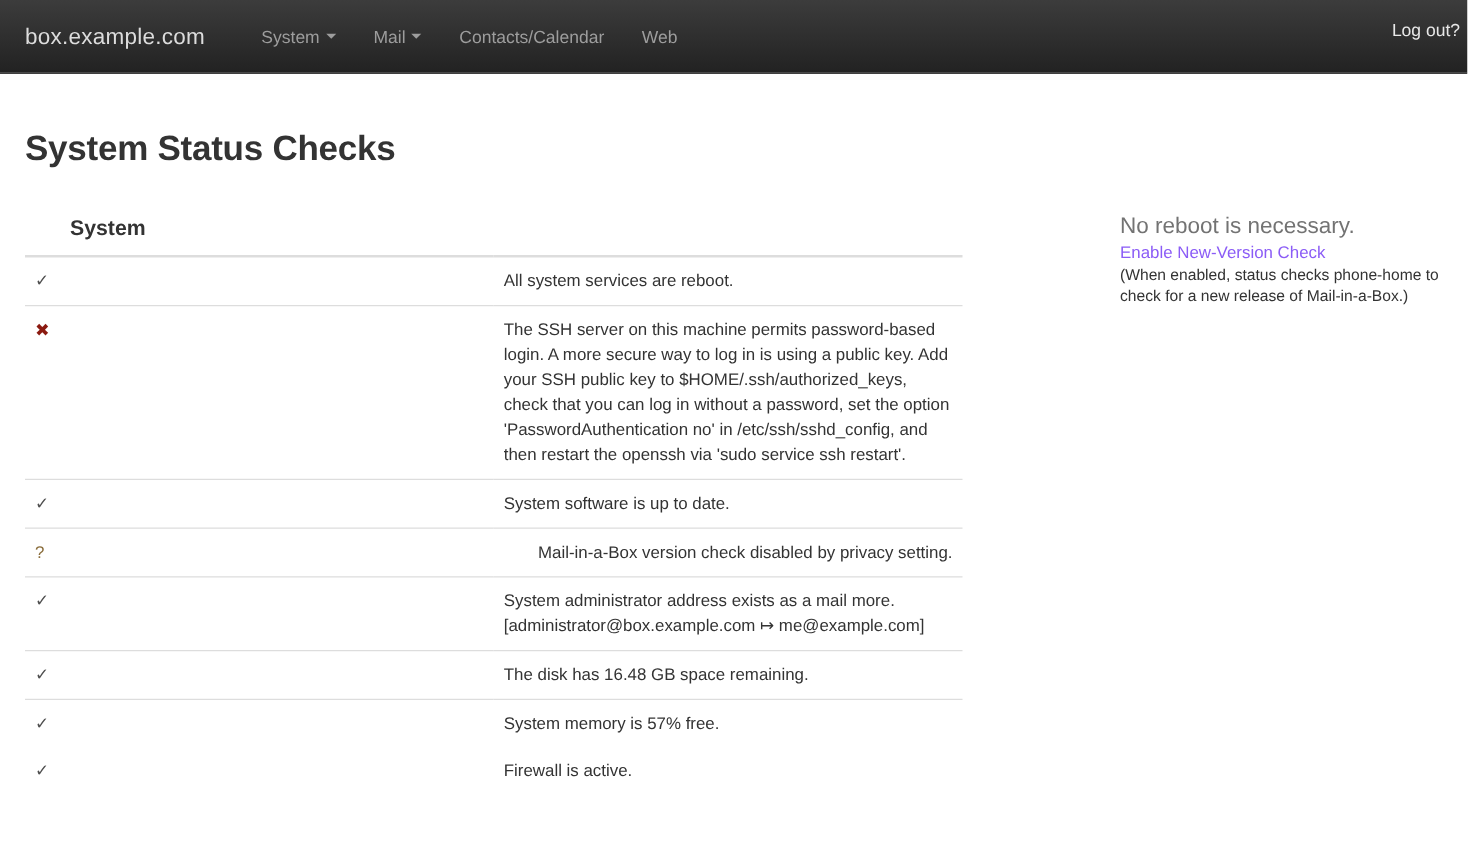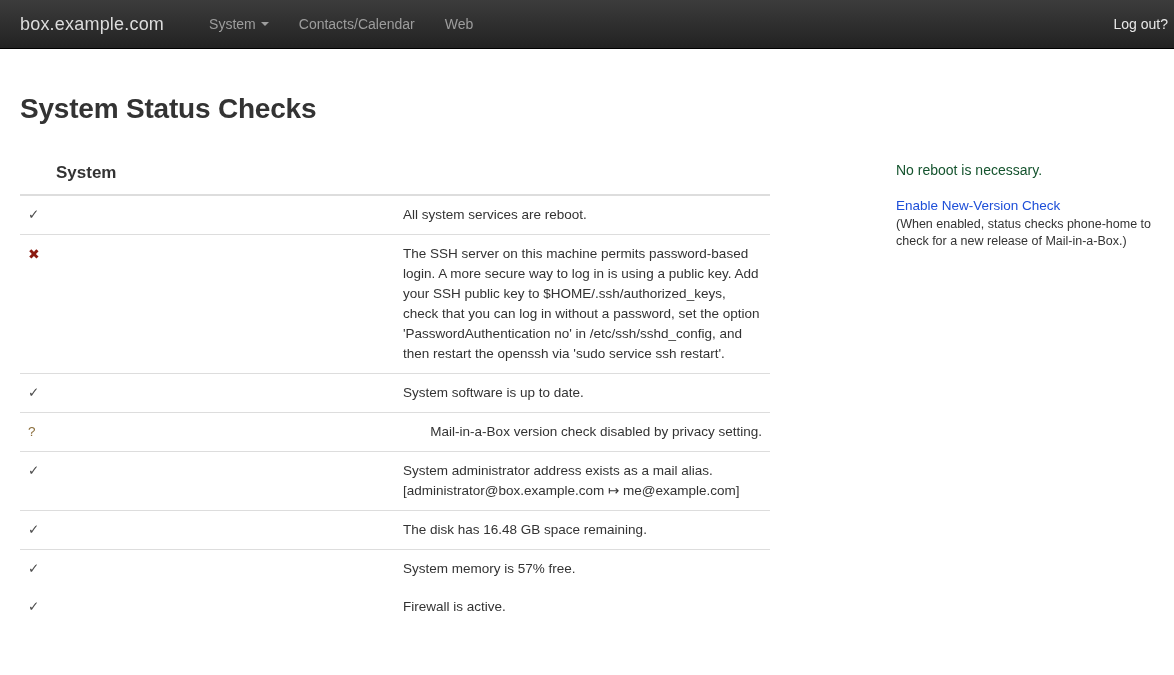--- a/index.html
+++ b/index.html
@@ -8,21 +8,21 @@
     padding: 0;
     width: 1174px;
     height: 675px;
     background: #ffffff;
     font-family: "Liberation Sans", sans-serif;
     overflow: hidden;
   }
 
   
   .navbar {
-    height: 49px;
+    height: 59px;
     background: #2d2d2d;
     background: linear-gradient(#3c3c3c, #222222);
     border-bottom: 1px solid #000;
     display: flex;
     align-items: center;
     padding: 0 0 0 20px;
     position: relative;
   }
   .brand {
     color: #dcdcdc;
@@ -131,27 +131,27 @@
   }
   .ico-ok { color: #4f4f4f; }
   .ico-err { color: #8b1a10; font-size: 14px; }
   .ico-warn { color: #8a6d3b; }
   .txt-ok { color: #333; }
   .txt-err { color: #8b1a10; margin-left: 36px; }
   .txt-warn { color: #8a6d3b; text-align: right; }
 
   
   .side-text {
-    font-size: 14px;
-    color: #14532d;
+    font-size: 18px;
+    color: #737373;
     line-height: 19px;
-    margin-bottom: 18px;
+    margin-bottom: 4px;
   }
   .side-link {
-    color: #1d4ed8;
+    color: #8b5cf6;
     font-size: 13.5px;
     text-decoration: none;
     display: block;
     margin-bottom: 3px;
     cursor: pointer;
   }
   .side-note {
     font-size: 12.5px;
     color: #333;
     line-height: 17px;
@@ -161,20 +161,24 @@
 <body>
 
 <div class="navbar">
   <a class="brand" href="#">box.example.com</a>
   <div class="nav-items">
     <a class="nav-item" href="#">
       <span>System</span>
       <span class="caret"></span>
     </a>
     <a class="nav-item" href="#">
+      <span>Mail</span>
+      <span class="caret"></span>
+    </a>
+    <a class="nav-item" href="#">
       <span>Contacts/Calendar</span>
     </a>
     <a class="nav-item" href="#">
       <span>Web</span>
     </a>
   </div>
   <a class="logout" href="#">Log out?</a>
 </div>
 
 <div class="page">
@@ -204,21 +208,21 @@
             <td class="txt-ok">System software is up to date.</td>
           </tr>
 
           <tr>
             <td class="icon"><span class="ico-warn">?</span></td>
             <td class="txt-warn">Mail-in-a-Box version check disabled by privacy setting.</td>
           </tr>
 
           <tr>
             <td class="icon"><span class="ico-ok">✓</span></td>
-            <td class="txt-ok">System administrator address exists as a mail alias. [administrator@box.example.com ↦ me@example.com]</td>
+            <td class="txt-ok">System administrator address exists as a mail more. [administrator@box.example.com ↦ me@example.com]</td>
           </tr>
 
           <tr>
             <td class="icon"><span class="ico-ok">✓</span></td>
             <td class="txt-ok">The disk has 16.48 GB space remaining.</td>
           </tr>
 
           <tr>
             <td class="icon"><span class="ico-ok">✓</span></td>
             <td class="txt-ok">System memory is 57% free.</td>

